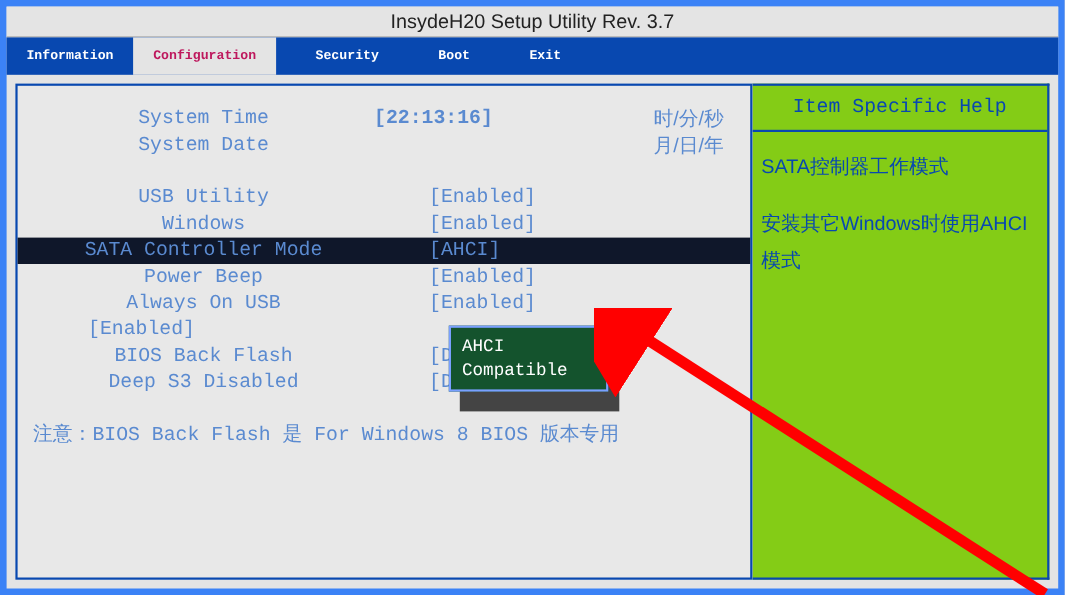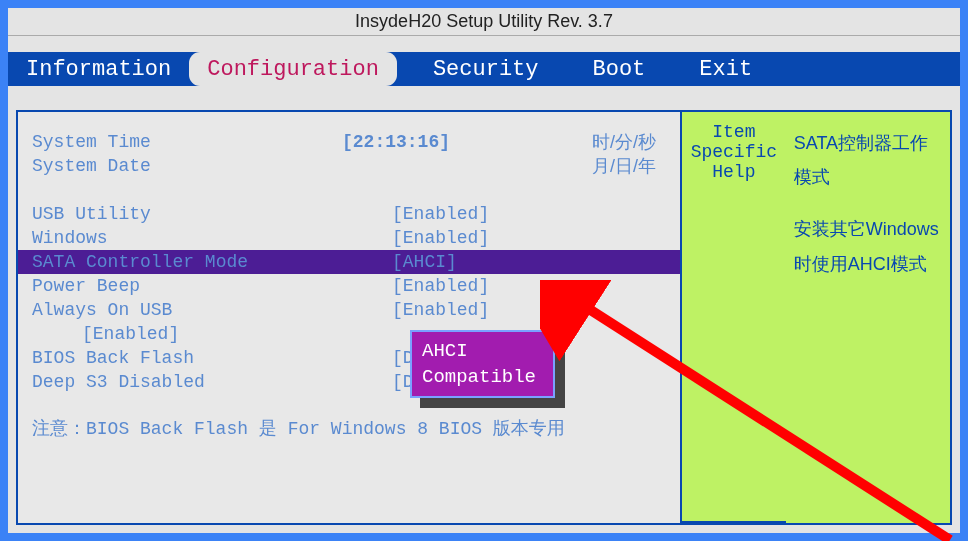--- a/index.html
+++ b/index.html
@@ -8,49 +8,47 @@
       background: #c0c0c0;
       width: 968px;
       height: 541px;
       overflow: hidden;
       position: relative;
     }
     .window {
       width: 100%;
       height: 100%;
       background: #e4e4e4;
-      border: 8px solid #3b82f6;
+      border: 6px solid #3b82f6;
       display: flex;
       flex-direction: column;
-      gap: 16px;
     }
     .title-bar {
       background: #e4e4e4;
       text-align: center;
       padding: 3px 0;
       font-size: 18px;
       color: #222;
       border-bottom: 1px solid #aaa;
       font-family: Arial, sans-serif;
     }
     .tab-bar {
       display: flex;
       background: #0848b0;
       height: 34px;
     }
     .tab {
       padding: 6px 18px;
       color: #fff;
-      font-size: 22px;
-      font-weight: normal;
+      font-size: 12px;
+      font-weight: bold;
       font-family: "Courier New", monospace;
       display: flex;
       align-items: center;
       cursor: pointer;
-      border-radius: 11px;
     }
     .tab.active {
       background: #e4e4e4;
       color: #be185d;
     }
     .content-wrap {
       display: flex;
       flex: 1;
       padding: 8px;
       gap: 0;
@@ -62,22 +60,23 @@
       padding: 18px 14px;
       position: relative;
       font-size: 18px;
       font-family: "Courier New", monospace;
       color: #5a8ad0;
     }
     .help-panel {
       width: 270px;
       border: 2px solid #0848b0;
       border-left: none;
-      background: #bef264;
-      display: flex;
+      background: #84cc16;
+      display: flex;
+      flex-direction: column;
     }
     .help-header {
       text-align: center;
       padding: 10px 0;
       color: #0848b0;
       font-size: 18px;
       font-family: "Courier New", monospace;
       border-bottom: 2px solid #0848b0;
     }
     .help-body {
@@ -85,30 +84,31 @@
       color: #0848b0;
       font-size: 18px;
       font-family: Arial, "Microsoft YaHei", sans-serif;
       line-height: 1.9;
     }
     .help-body p { margin-bottom: 18px; }
     .row {
       display: flex;
       height: 24px;
       align-items: center;
+      text-align: center;
     }
     .row .label { width: 310px; }
     .row .value { color: #5a8ad0; }
     .row .note {
       margin-left: auto;
       margin-right: 10px;
       font-family: Arial, "Microsoft YaHei", sans-serif;
     }
     .row.highlight {
-      background: #4c1d95;
+      background: #0f172a;
       margin-left: -14px;
       margin-right: -14px;
       padding-left: 14px;
       padding-right: 14px;
     }
     .row .value.bold { font-weight: bold; }
     .spacer { height: 24px; }
     .note-line {
       margin-top: 22px;
       color: #5a8ad0;
@@ -123,24 +123,24 @@
       position: absolute;
       top: 10px;
       left: 10px;
       width: 145px;
       height: 68px;
       background: #444;
     }
     .popup {
       position: relative;
       width: 145px;
-      background: #a21caf;
+      background: #14532d;
       border: 2px solid #7aa0ff;
       padding: 6px 10px;
-      font-size: 19px;
+      font-size: 16px;
       color: #fff;
       font-family: "Courier New", monospace;
     }
     .popup-item {
       padding: 2px 0;
       cursor: pointer;
     }
     .arrow {
       position: absolute;
       pointer-events: none;

